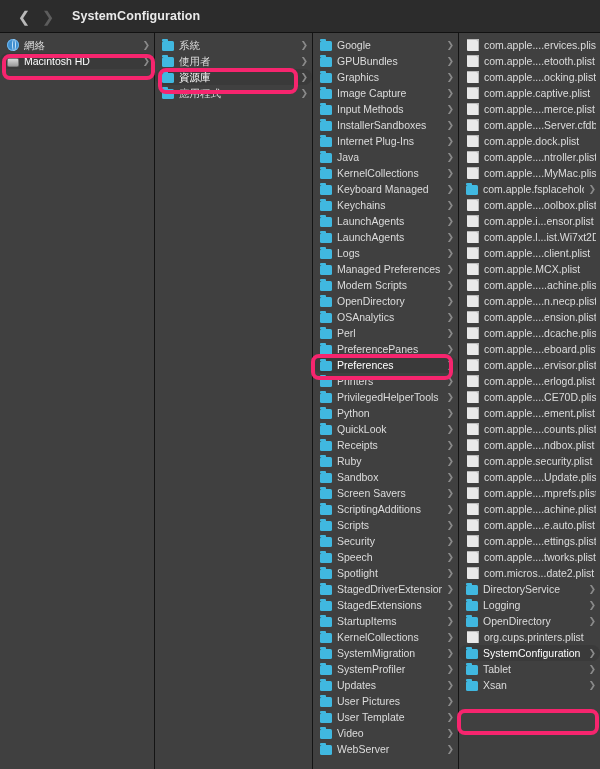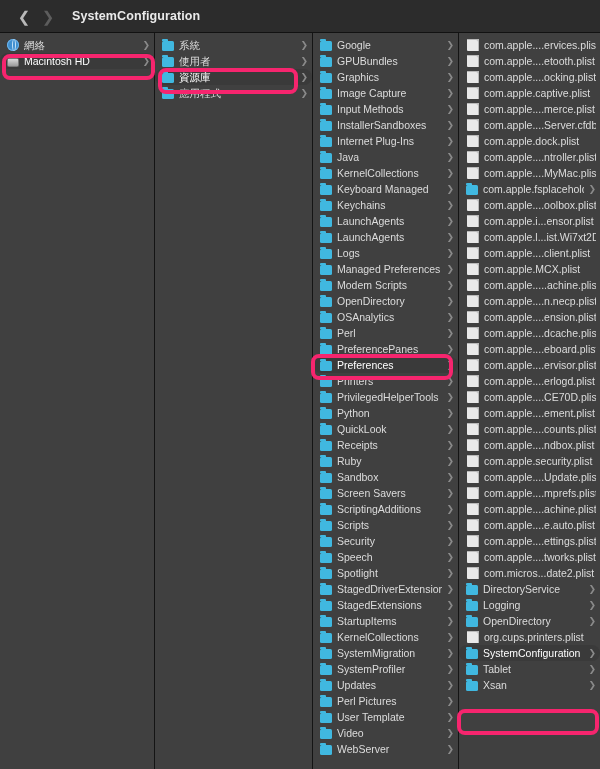--- a/index.html
+++ b/index.html
@@ -385,21 +385,21 @@
           <span class="label">SystemProfiler</span>
           <span class="disclosure">❯</span>
         </div>
         <div class="row">
           <span class="icon ic-folder"></span>
           <span class="label">Updates</span>
           <span class="disclosure">❯</span>
         </div>
         <div class="row">
           <span class="icon ic-folder"></span>
-          <span class="label">Perl Pictures</span>
+          <span class="label">User Pictures</span>
           <span class="disclosure">❯</span>
         </div>
         <div class="row">
           <span class="icon ic-folder"></span>
           <span class="label">User Template</span>
           <span class="disclosure">❯</span>
         </div>
         <div class="row">
           <span class="icon ic-folder"></span>
           <span class="label">Video</span>

